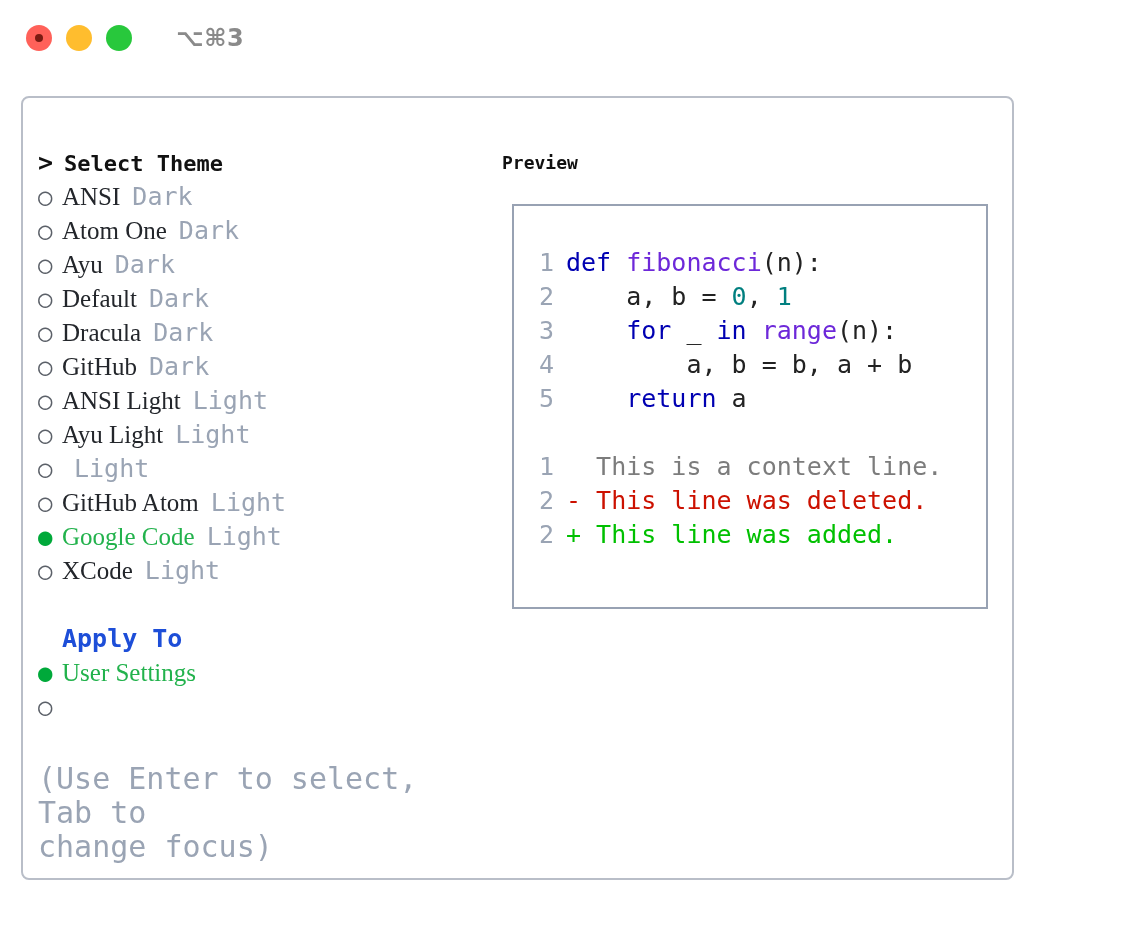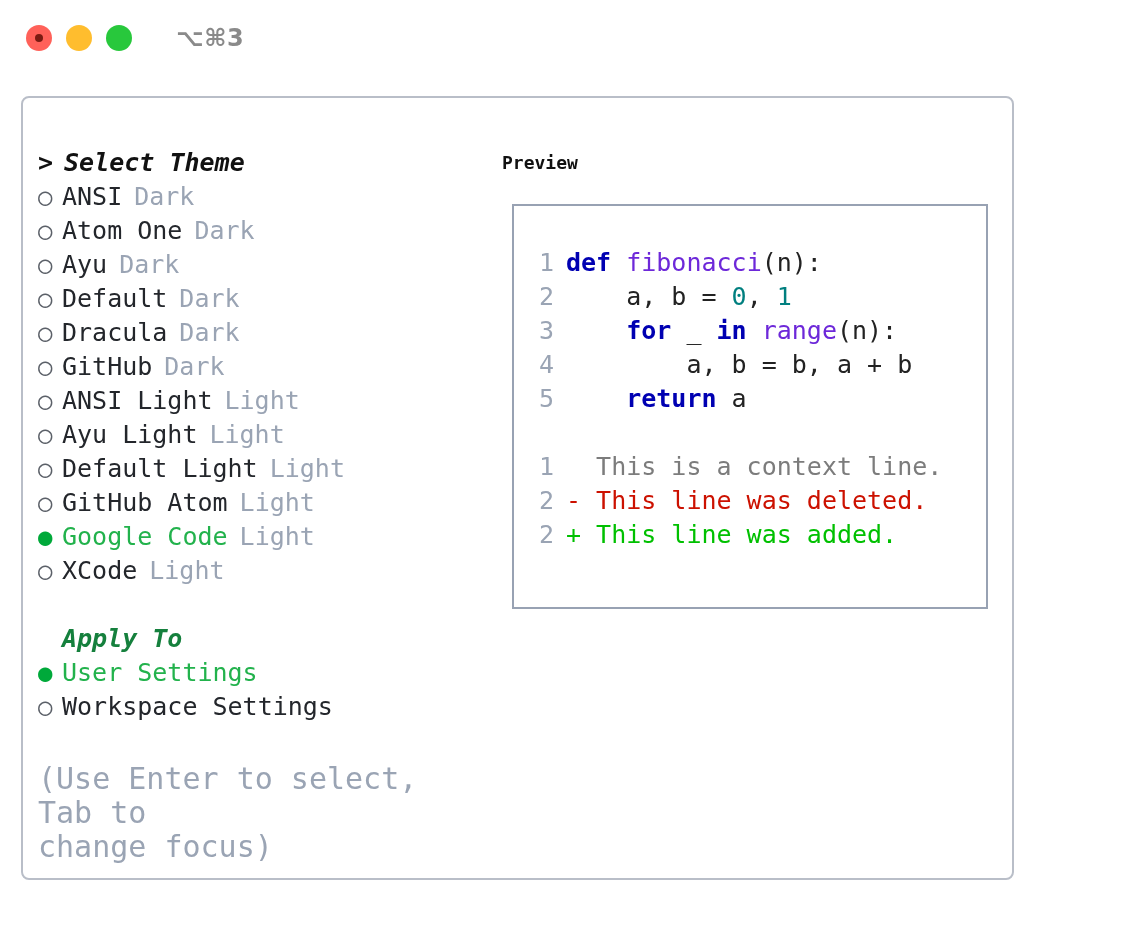--- a/index.html
+++ b/index.html
@@ -98,50 +98,48 @@
     line-height: 34px;
     font-size: 25px;
     white-space: nowrap;
     display: flex;
     align-items: baseline;
   }
 
   .section-title {
     font-weight: bold;
     color: #111111;
-    font-size: 25px;
-    font-style: italic;
+    font-size: 22px;
   }
   .prompt-caret {
     color: #111111;
     font-weight: bold;
     margin-right: 11px;
   }
 
   .marker {
     display: inline-block;
     width: 24px;
     flex: 0 0 24px;
     color: #5b6068;
     font-size: 24px;
   }
   .marker.sel { color: #00a93a; }
 
-  .theme-name { color: #23262b; }
+  .theme-name { color: #23262b; font-family: Liberation Serif, serif; }
   .theme-name.sel { color: #22b24c; }
   .variant { color: #9aa4b4; margin-left: 12px; text-align: right; }
 
   .spacer-row { height: 34px; }
 
   .apply-header {
     font-weight: bold;
-    color: #15803d;
+    color: #1d4ed8;
     margin-left: 24px;
     font-size: 25px;
-    font-style: italic;
   }
 
   #hint {
     position: absolute;
     left: 15px;
     top: 664px;
     width: 420px;
     color: #9aa4b4;
     font-size: 30px;
     line-height: 34px;
@@ -190,21 +188,21 @@
   .lineno {
     display: inline-block;
     width: 22px;
     flex: 0 0 22px;
     text-align: right;
     color: #9aa4b4;
     margin-right: 12px;
   }
   .blank-line { height: 34px; }
 
-  .tok-kw     { color: #0000b2; font-weight: bold; }
+  .tok-kw     { color: #0000b2; }
   .tok-fn     { color: #6d28d9; }
   .tok-num    { color: #007f7f; }
   .tok-plain  { color: #222222; }
   .tok-ctx    { color: #7c7c7c; }
   .tok-del    { color: #cc1100; }
   .tok-add    { color: #00c000; }
 </style>
 </head>
 <body>
 
@@ -265,21 +263,20 @@
               <span class="theme-name">ANSI Light</span>
               <span class="variant">Light</span>
             </div>
             <div class="row">
               <span class="marker">○</span>
               <span class="theme-name">Ayu Light</span>
               <span class="variant">Light</span>
             </div>
             <div class="row">
               <span class="marker">○</span>
-              <span class="theme-name">Default Light</span>
               <span class="variant">Light</span>
             </div>
             <div class="row">
               <span class="marker">○</span>
               <span class="theme-name">GitHub Atom</span>
               <span class="variant">Light</span>
             </div>
             <div class="row">
               <span class="marker sel">●</span>
               <span class="theme-name sel">Google Code</span>
@@ -298,21 +295,20 @@
           <span class="apply-header">Apply To</span>
         </div>
 
         <div id="apply-list">
             <div class="row">
               <span class="marker sel">●</span>
               <span class="theme-name sel">User Settings</span>
             </div>
             <div class="row">
               <span class="marker">○</span>
-              <span class="theme-name">Workspace Settings</span>
             </div>
           </div>
       </div>
 
       <div id="hint">
         <div>(Use Enter to select, Tab to</div>
         <div>change focus)</div>
       </div>
 
       <div id="right-col">

